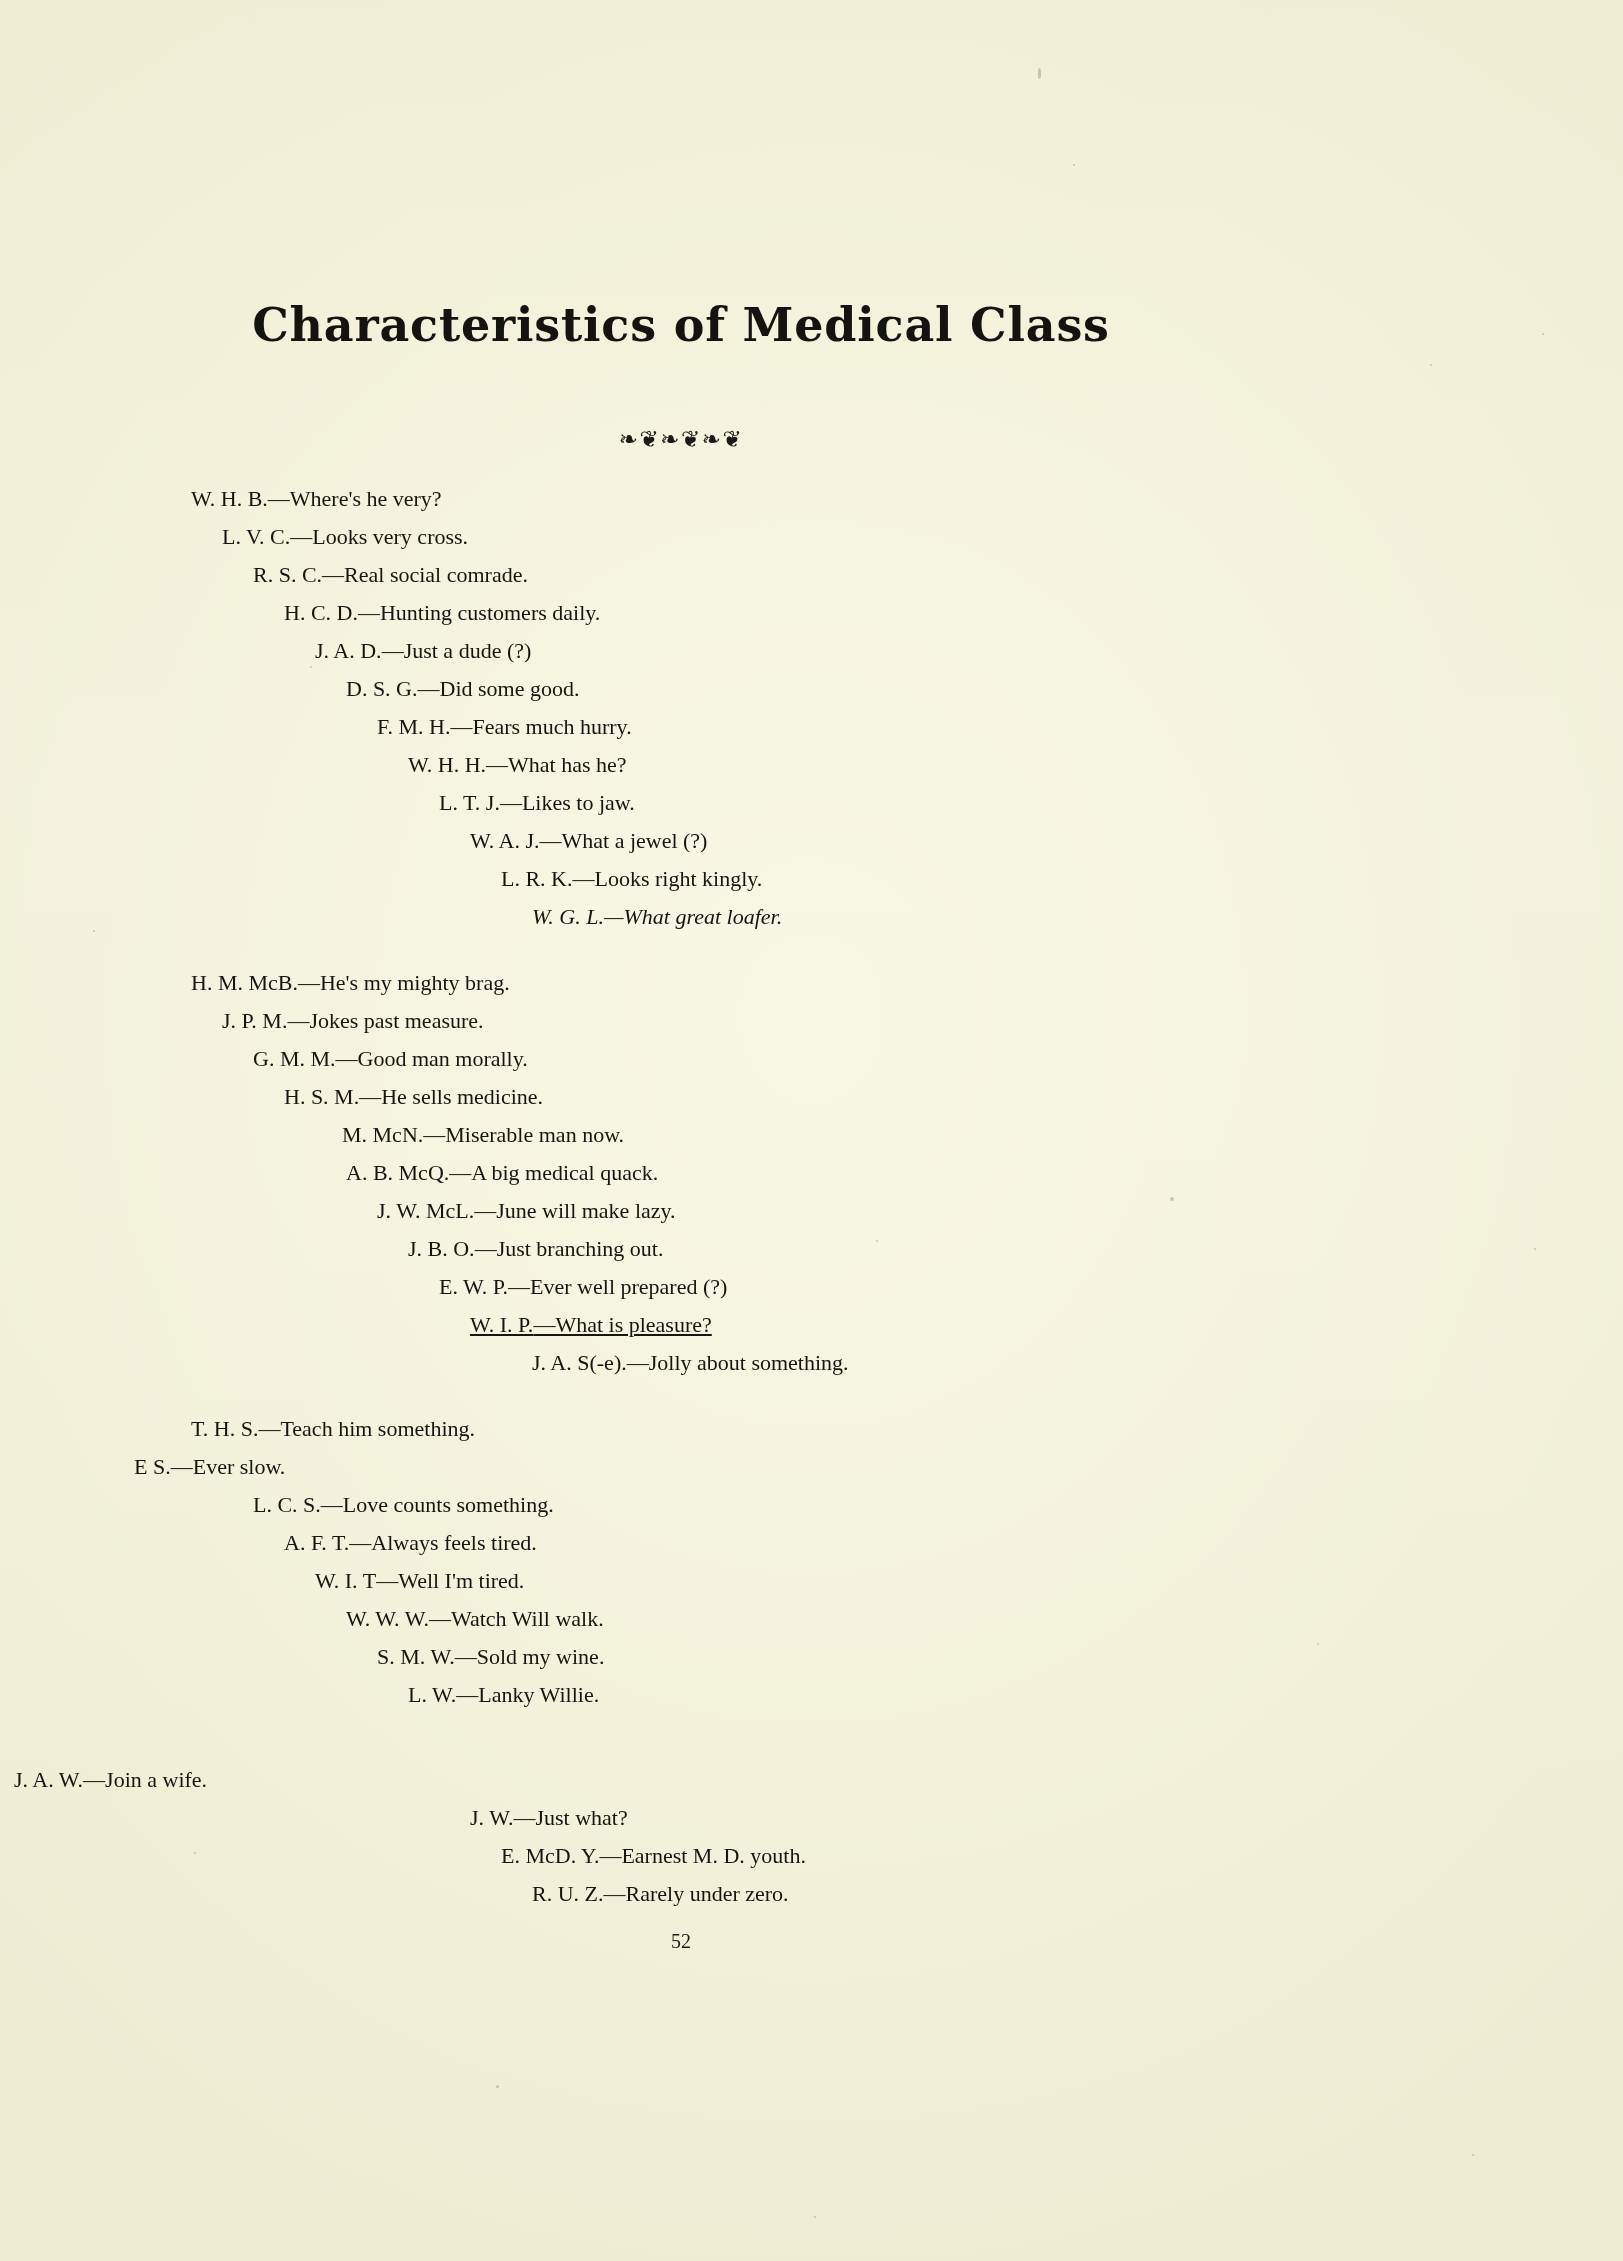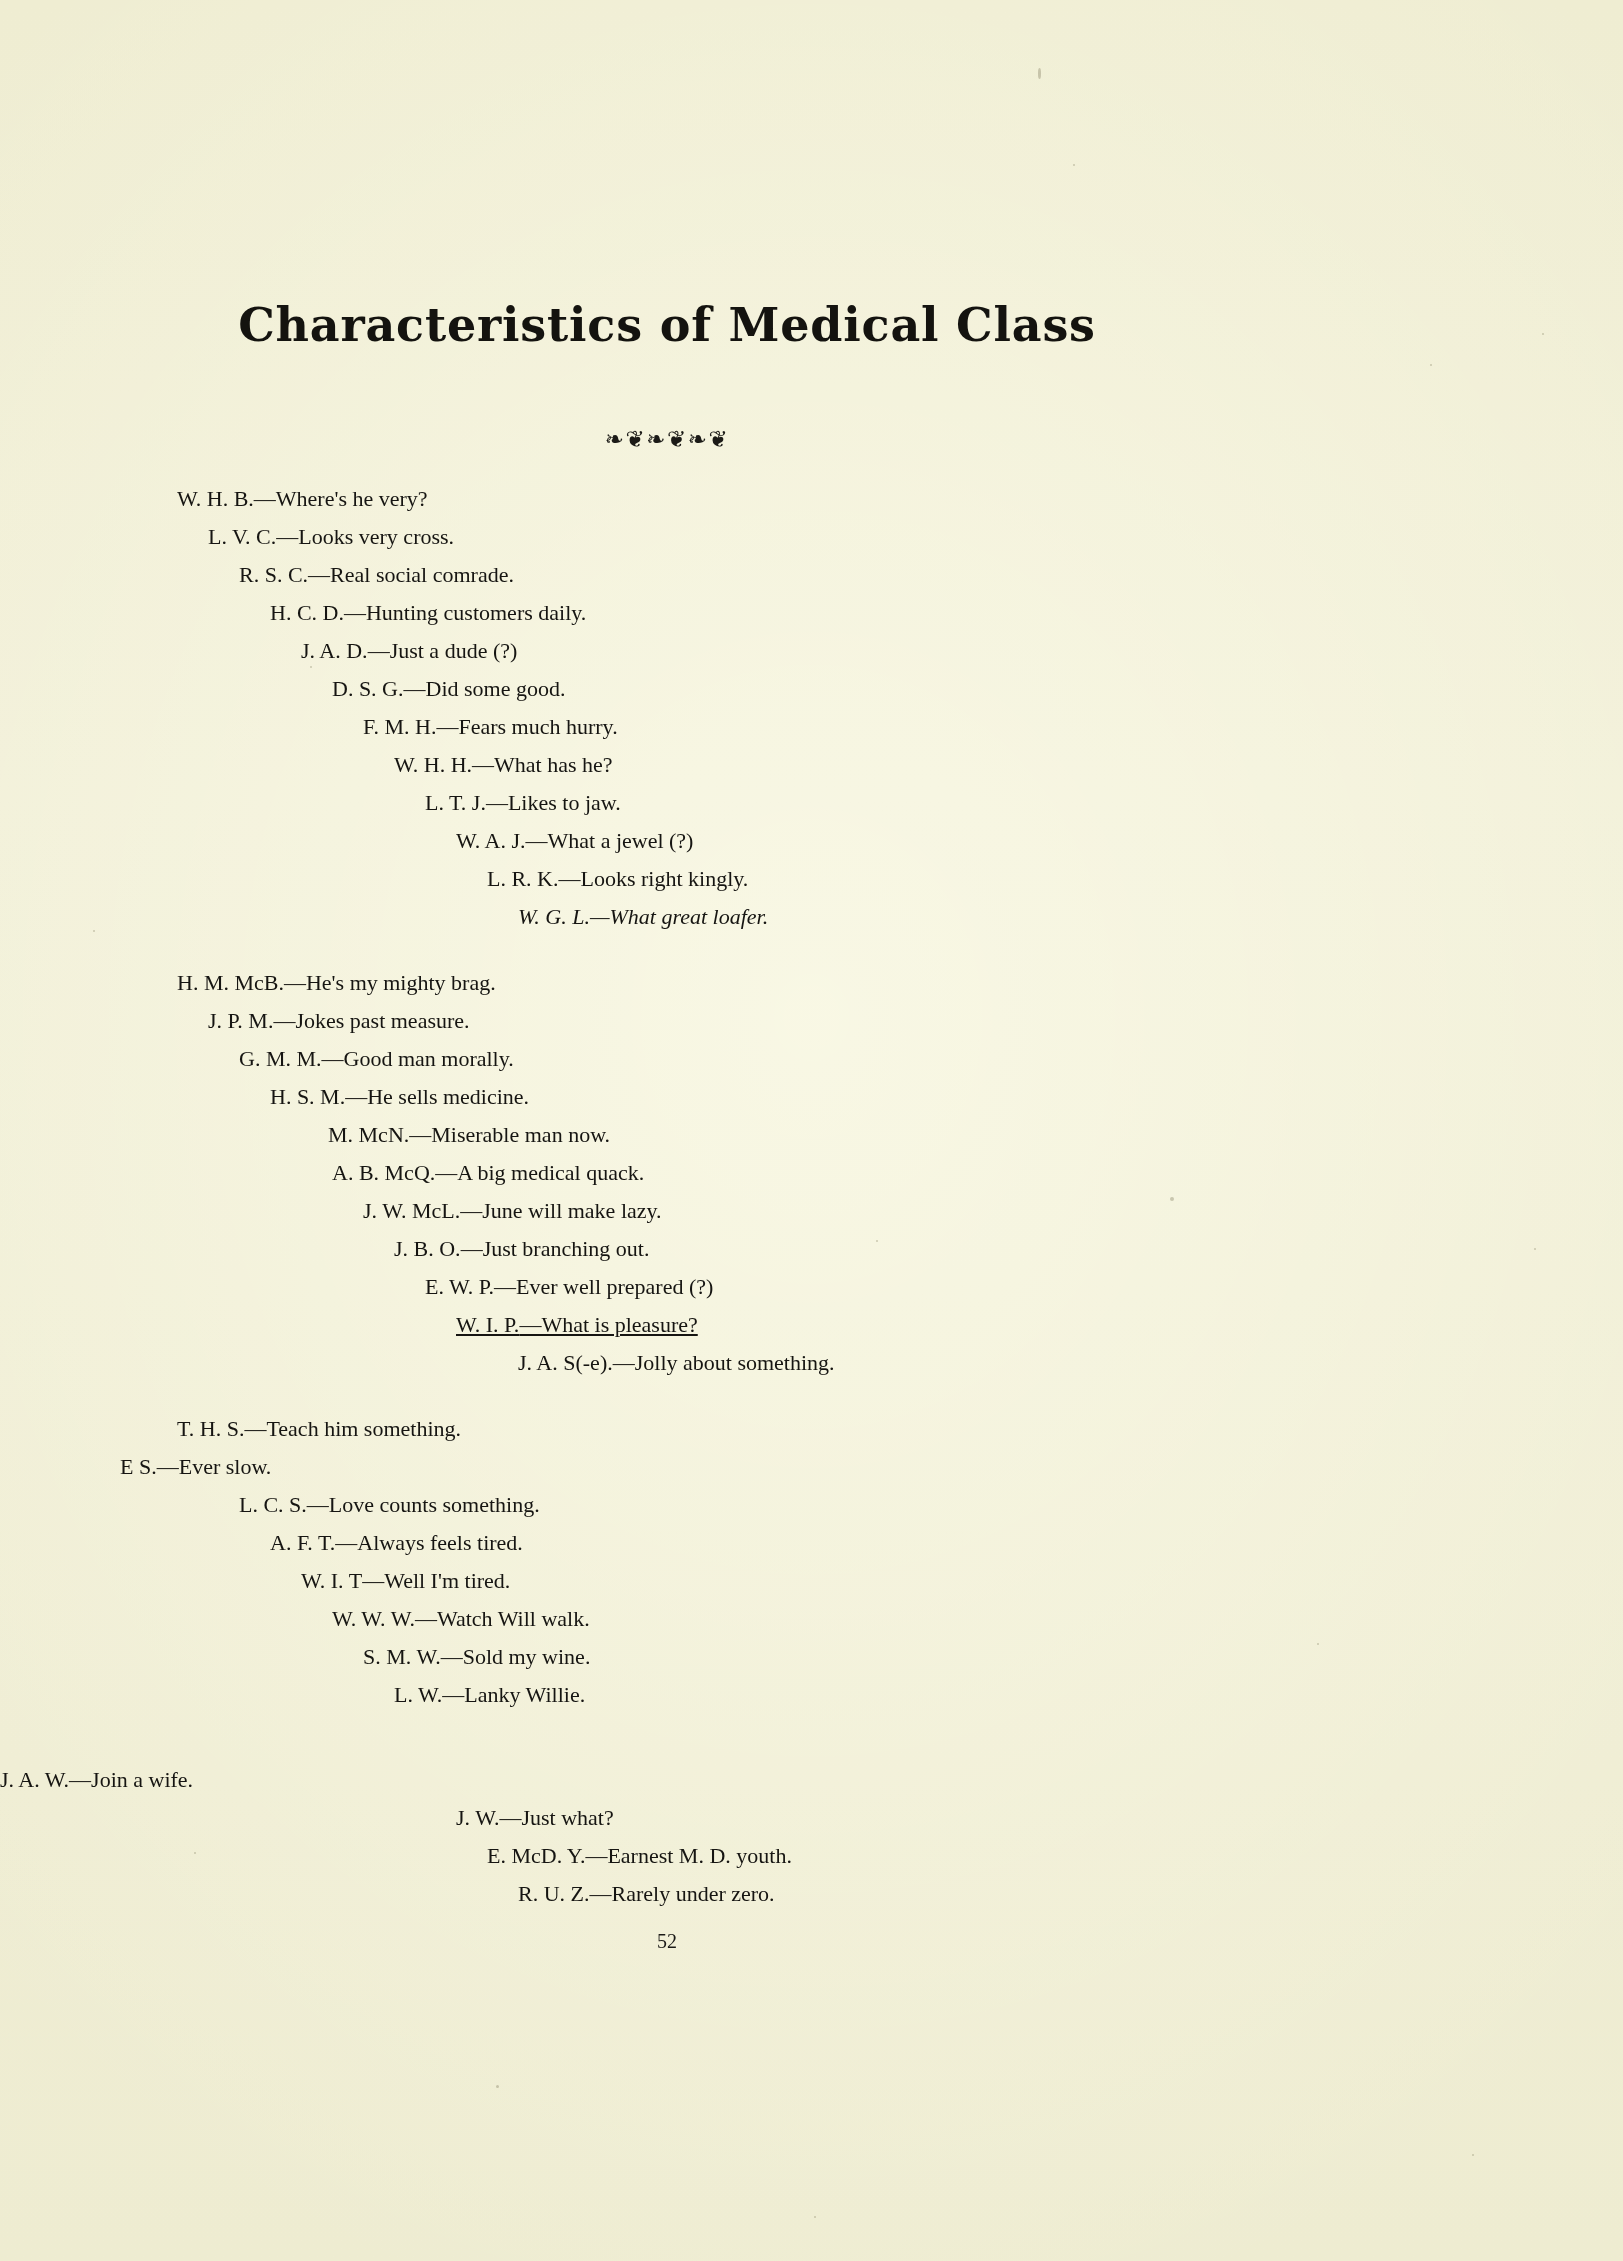--- a/index.html
+++ b/index.html
@@ -23,21 +23,21 @@
       radial-gradient(ellipse 120% 100% at 50% 45%, rgba(255,255,240,0.55) 0%, rgba(240,238,213,0) 60%),
       linear-gradient(180deg, #efedd2 0%, #f1efd7 35%, #eeecd1 100%);
   }
   .speck {
     position: absolute;
     background: rgba(120,115,85,0.35);
     border-radius: 50%;
   }
   .content {
     position: absolute;
-    left: 0;
+    left: 14px;
     top: 0;
     width: 1334px;
     height: 2261px;
   }
   .title {
     position: absolute;
     left: 0;
     right: 0;
     top: 298px;
     text-align: center;

